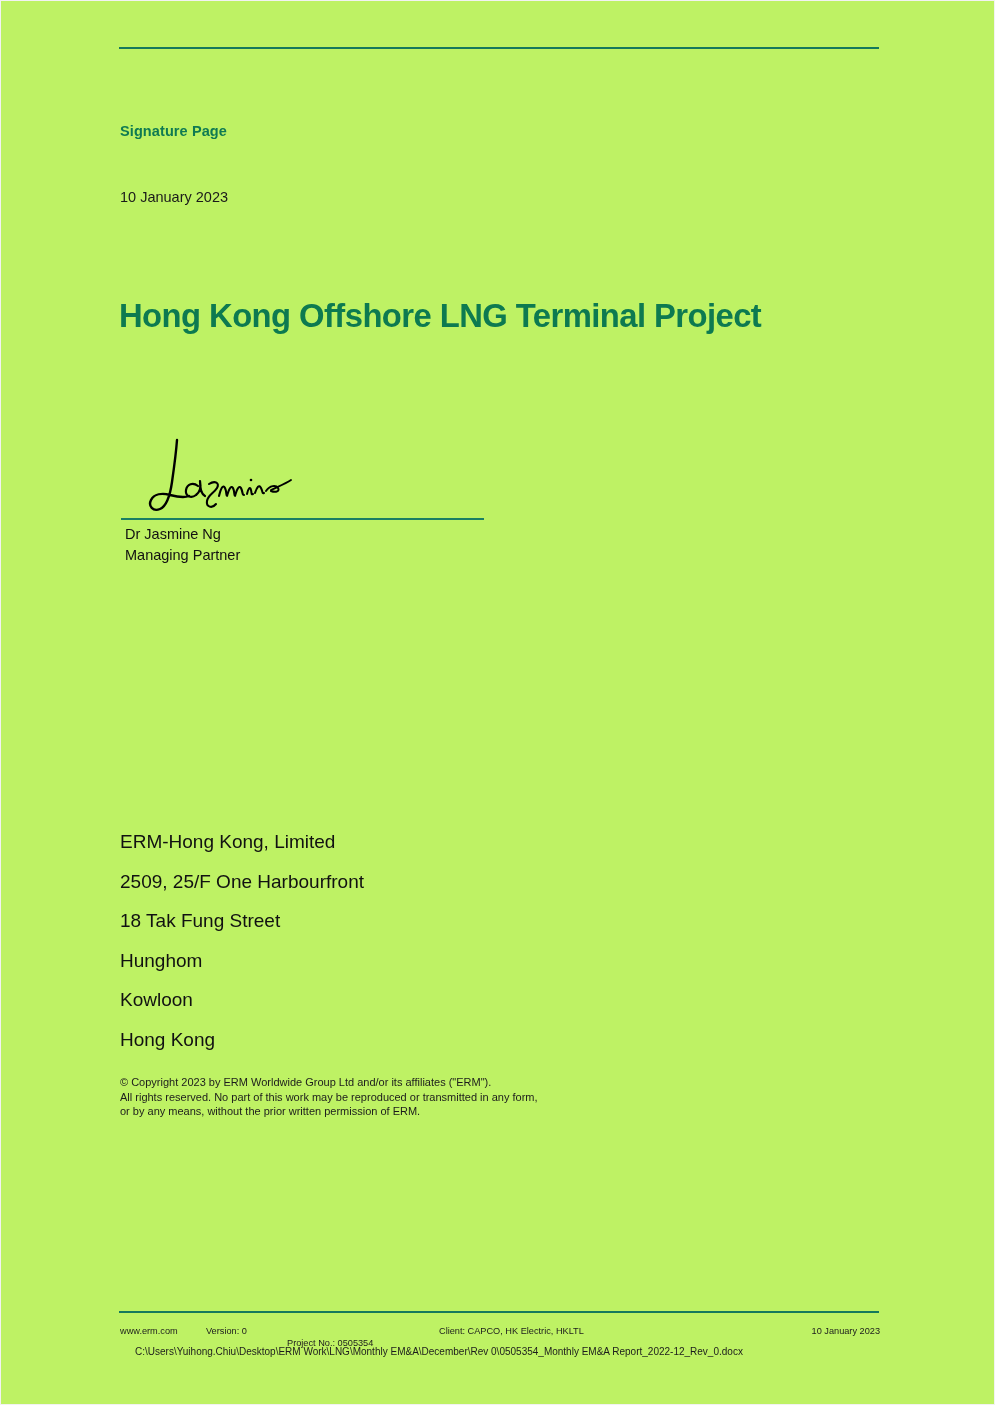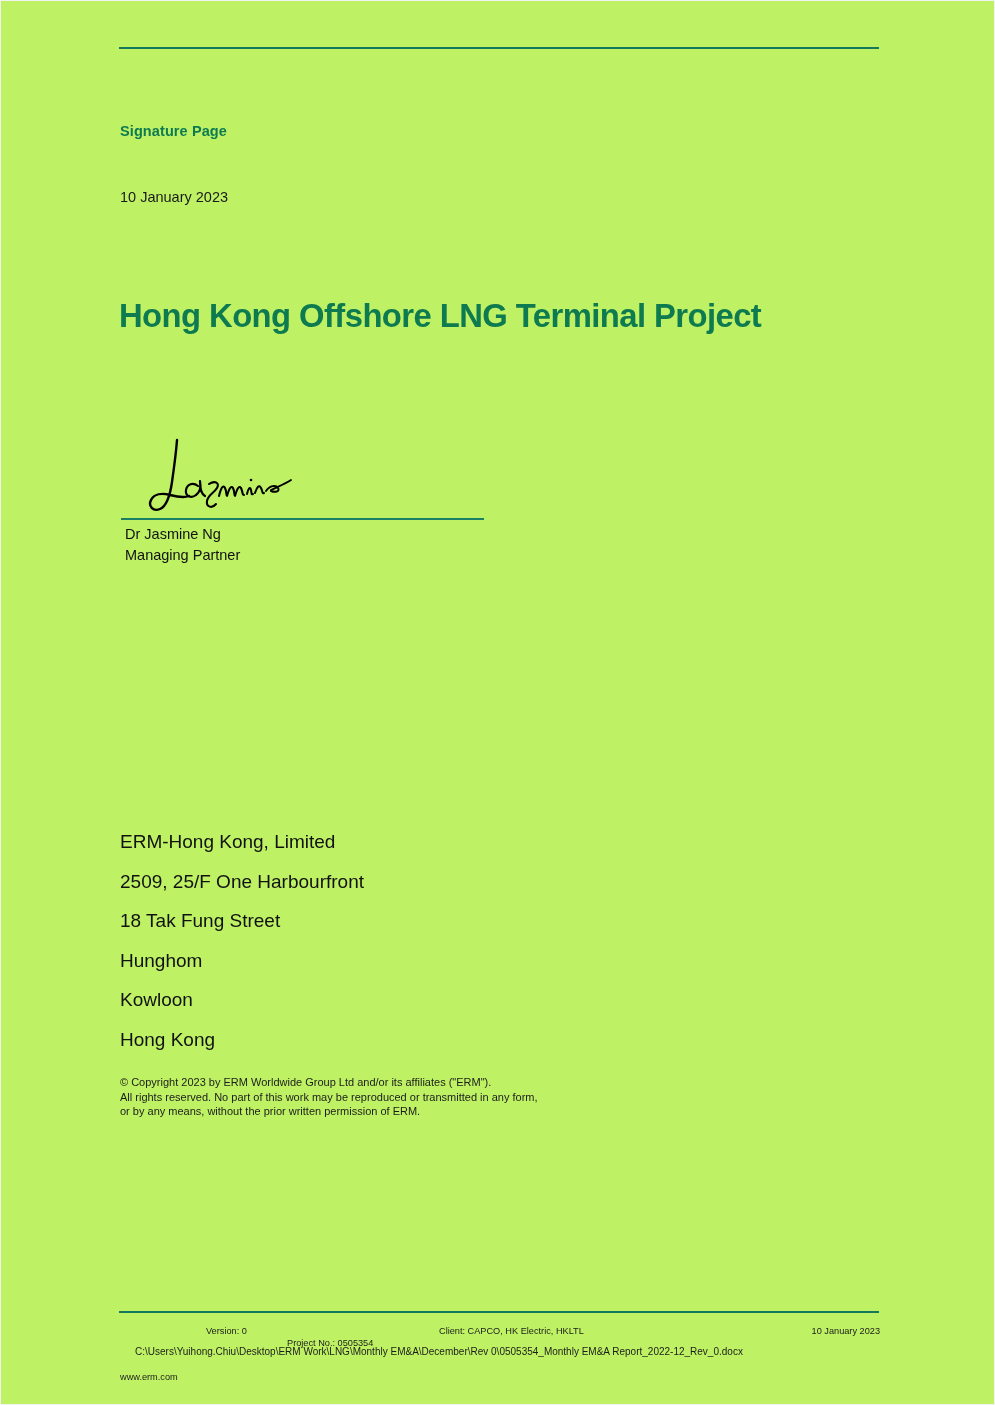--- a/index.html
+++ b/index.html
@@ -142,21 +142,21 @@
     width: 760px;
     height: 16px;
     font-size: 9.2px;
     color: #1c1c1c;
   }
   .footer-meta .fm {
     position: absolute;
     top: 0;
     white-space: nowrap;
   }
-  .fm-site   { left: 0px; margin-top: 46px; }
+  .fm-site   { left: 0px; }
   .fm-ver    { left: 86px; }
   .fm-proj   { left: 167px; margin-top: 12px; }
   .fm-client { left: 319px; }
   .fm-date   { right: 0px; }
 
   .footer-path {
     position: absolute;
     left: 134px;
     top: 1345px;
     font-size: 10px;

